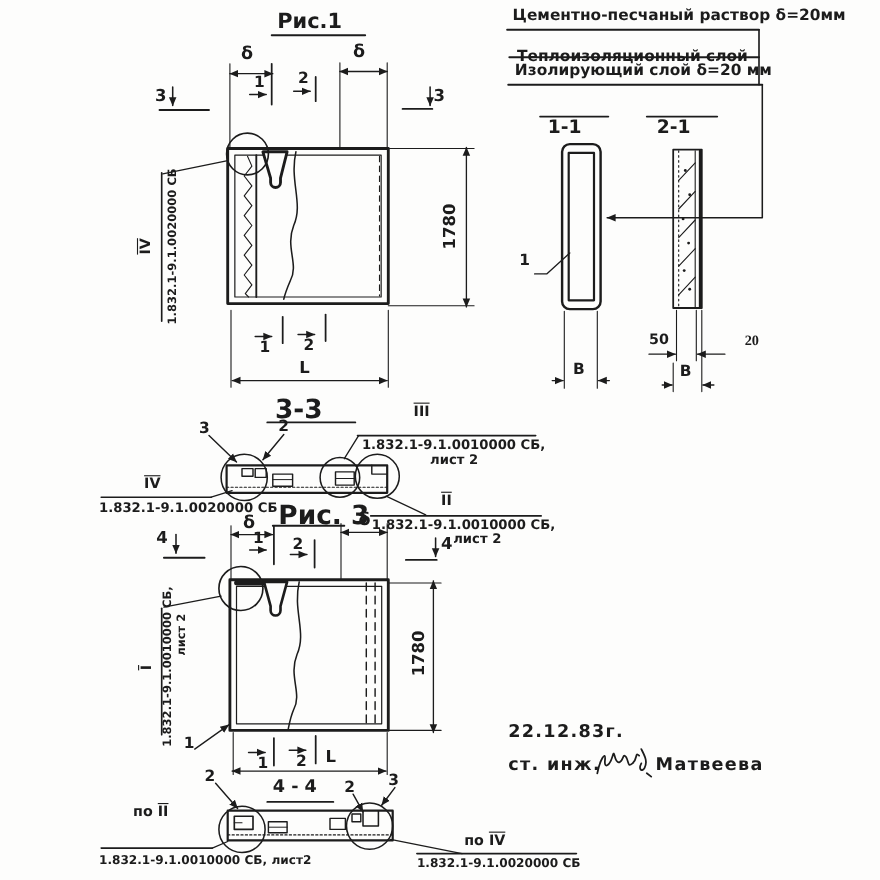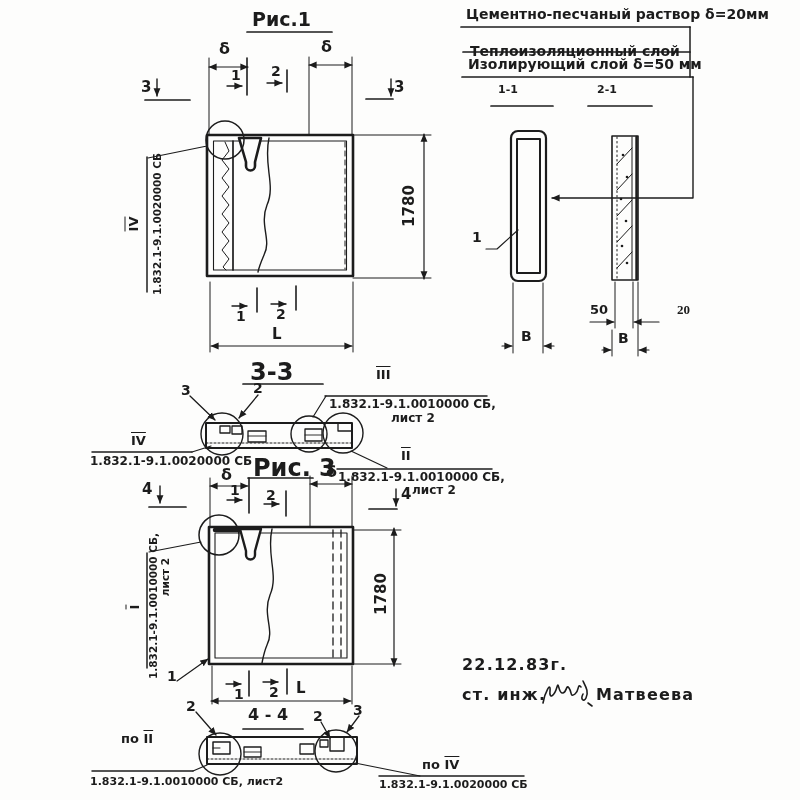--- a/index.html
+++ b/index.html
@@ -9,21 +9,21 @@
   }
   #linework{position:absolute;left:0;top:0;z-index:0;}
   .t{position:absolute;z-index:2;font-weight:700;white-space:nowrap;color:#1c1c1c;line-height:1;}
   .s10r{font-size:10.5px;}
   .s11{font-size:11px;}
   .s12{font-size:12px;}
   .s13{font-size:13px;}
   .s14{font-size:14px;}
   .s15{font-size:15px;}
   .s16{font-size:16px;}
-  .s17{font-size:11px;}
+  .s17{font-size:17px;margin-top:24px;}
   .s18{font-size:24px;}
   .s19{font-size:19px;}
   .ls{letter-spacing:1.2px;}
   .rot{transform:translate(-50%,-50%) rotate(-90deg);transform-origin:center;}
   .ovl{text-decoration:overline;}
   .cmp span{font-weight:700;}
 </style>
 </head>
 <body>
 
@@ -195,21 +195,21 @@
   </g>
 
   <g>
     <path d="M543,703 C545,692 551,681 550,691 C549,699 554,697 557,687 C559,680 558,694 563,693 C567,692 566,684 569,688 C572,692 570,698 575,694 C580,690 577,683 581,687" stroke-width="1.6"></path>
     <path d="M583,681 C586,687 589,692 586,698 C584,702 580,700 583,694 M588,703 L592,706" stroke-width="1.6"></path>
   </g>
 </svg>
 
 <span class="t s14" style="left:466px;top:7px;">Цементно-песчаный раствор δ=20мм</span>
 <span class="t s14" style="left:470px;top:44px;">Теплоизоляционный слой</span>
-<span class="t s14" style="left:468px;top:57px;">Изолирующий слой δ=50 мм</span>
+<span class="t s14" style="left:468px;top:57px;">Изолирующий слой δ=20 мм</span>
 
 <span class="t s19" style="left:252px;top:10px;text-align:right;">Рис.1</span>
 <span class="t s16" style="left:219px;top:41px;">δ</span>
 <span class="t s16" style="left:321px;top:39px;">δ</span>
 <span class="t s14" style="left:231px;top:68px;">1</span>
 <span class="t s14" style="left:271px;top:64px;">2</span>
 <span class="t s15" style="left:141px;top:80px;">3</span>
 <span class="t s15" style="left:394px;top:80px;">3</span>
 <span class="t s15 rot" style="left:409px;top:206px;">1780</span>
 <span class="t s13 rot ovl" style="left:133px;top:224px;">IV</span>

